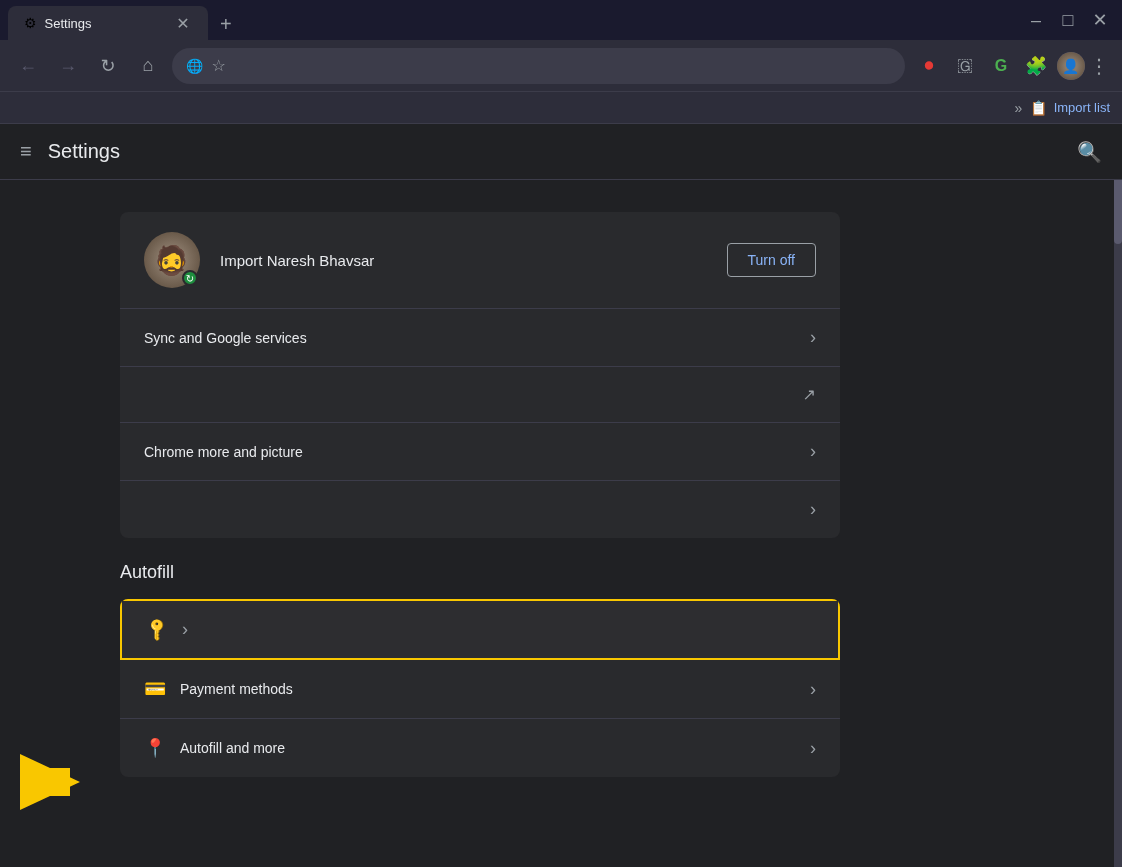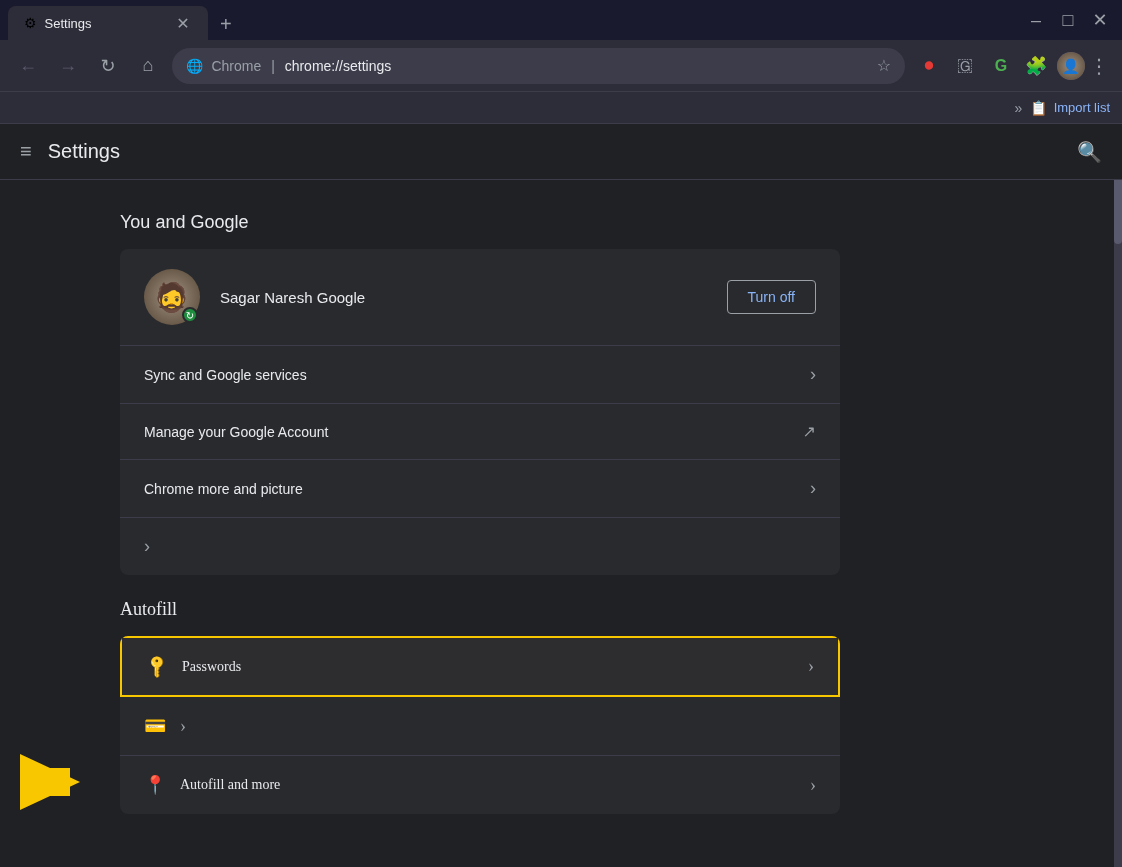--- a/index.html
+++ b/index.html
@@ -216,28 +216,29 @@
     
     .menu-row {
       display: flex;
       align-items: center;
       padding: 18px 24px;
       border-bottom: 1px solid #3c3c4a;
       cursor: pointer;
       color: #e8eaed;
       font-size: 14px;
       gap: 12px;
+      justify-content: flex-end;
     }
     .menu-row:last-child { border-bottom: none; }
     .menu-row-text { flex: 1; }
     .chevron-right { color: #9aa0a6; font-size: 18px; }
     .external-icon { color: #9aa0a6; font-size: 16px; }
 
     
-    .autofill-section { margin-top: 16px; font-family: Liberation Serif, serif; }
+    .autofill-section { margin-top: 16px; }
     .autofill-title {
       color: #e8eaed;
       font-size: 18px;
       font-weight: 400;
       margin-bottom: 16px;
     }
 
     
     .arrow-container {
       position: absolute;
@@ -315,25 +316,20 @@
     </div>
   </div>
 
   <div class="toolbar">
     <span class="nav-btn disabled">←</span>
     <span class="nav-btn disabled">→</span>
     <span class="nav-btn">↻</span>
     <span class="nav-btn">⌂</span>
     <div class="address-bar">
       <span class="address-globe">🌐</span>
-      <span class="address-text">
-        <span class="address-site">Chrome</span>
-        <span style="color:#9aa0a6; margin: 0 6px;">|</span>
-        <span class="address-url">chrome://settings</span>
-      </span>
       <span class="bookmark-icon">☆</span>
     </div>
     <div class="toolbar-icons">
       <span class="toolbar-icon-btn" style="color:#e53935;">⏺</span>
       <span class="toolbar-icon-btn">🇬</span>
       <span class="toolbar-icon-btn" style="color:#4caf50; font-size:16px; font-weight:bold;">G</span>
       <span class="toolbar-icon-btn">🧩</span>
       <div class="toolbar-icon-btn profile-icon">
         <div class="profile-img">👤</div>
       </div>
@@ -360,40 +356,38 @@
 
       <div class="settings-header">
         <span class="menu-icon">≡</span>
         <span class="settings-title">Settings</span>
         <span class="search-icon-btn">🔍</span>
       </div>
 
       <div class="settings-content">
 
         <div>
-          <div class="section-title">You and Google</div>
 
           <div class="settings-card">
 
             <div class="account-row">
               <div class="account-avatar">
                 <span class="avatar-face">🧔</span>
                 <div class="sync-badge">↻</div>
               </div>
-              <span class="account-name">Sagar Naresh Google</span>
+              <span class="account-name">Import Naresh Bhavsar</span>
               <button class="turn-off-btn">Turn off</button>
             </div>
 
             <div class="menu-row">
               <span class="menu-row-text">Sync and Google services</span>
               <span class="chevron-right">›</span>
             </div>
 
             <div class="menu-row">
-              <span class="menu-row-text">Manage your Google Account</span>
               <span class="external-icon">↗</span>
             </div>
 
             <div class="menu-row">
               <span class="menu-row-text">Chrome more and picture</span>
               <span class="chevron-right">›</span>
             </div>
 
             <div class="menu-row">
               <span class="chevron-right">›</span>
@@ -402,26 +396,26 @@
           </div>
         </div>
 
         <div class="autofill-section">
           <div class="autofill-title">Autofill</div>
 
           <div class="autofill-card">
 
             <div class="passwords-row">
               <span class="row-icon" style="font-size:16px; transform: rotate(-45deg); display:inline-block;">🔑</span>
-              <span class="menu-row-text">Passwords</span>
               <span class="chevron-right">›</span>
             </div>
 
             <div class="menu-row">
               <span class="row-icon">💳</span>
+              <span class="menu-row-text">Payment methods</span>
               <span class="chevron-right">›</span>
             </div>
 
             <div class="menu-row">
               <span class="row-icon">📍</span>
               <span class="menu-row-text">Autofill and more</span>
               <span class="chevron-right">›</span>
             </div>
 
           </div>

